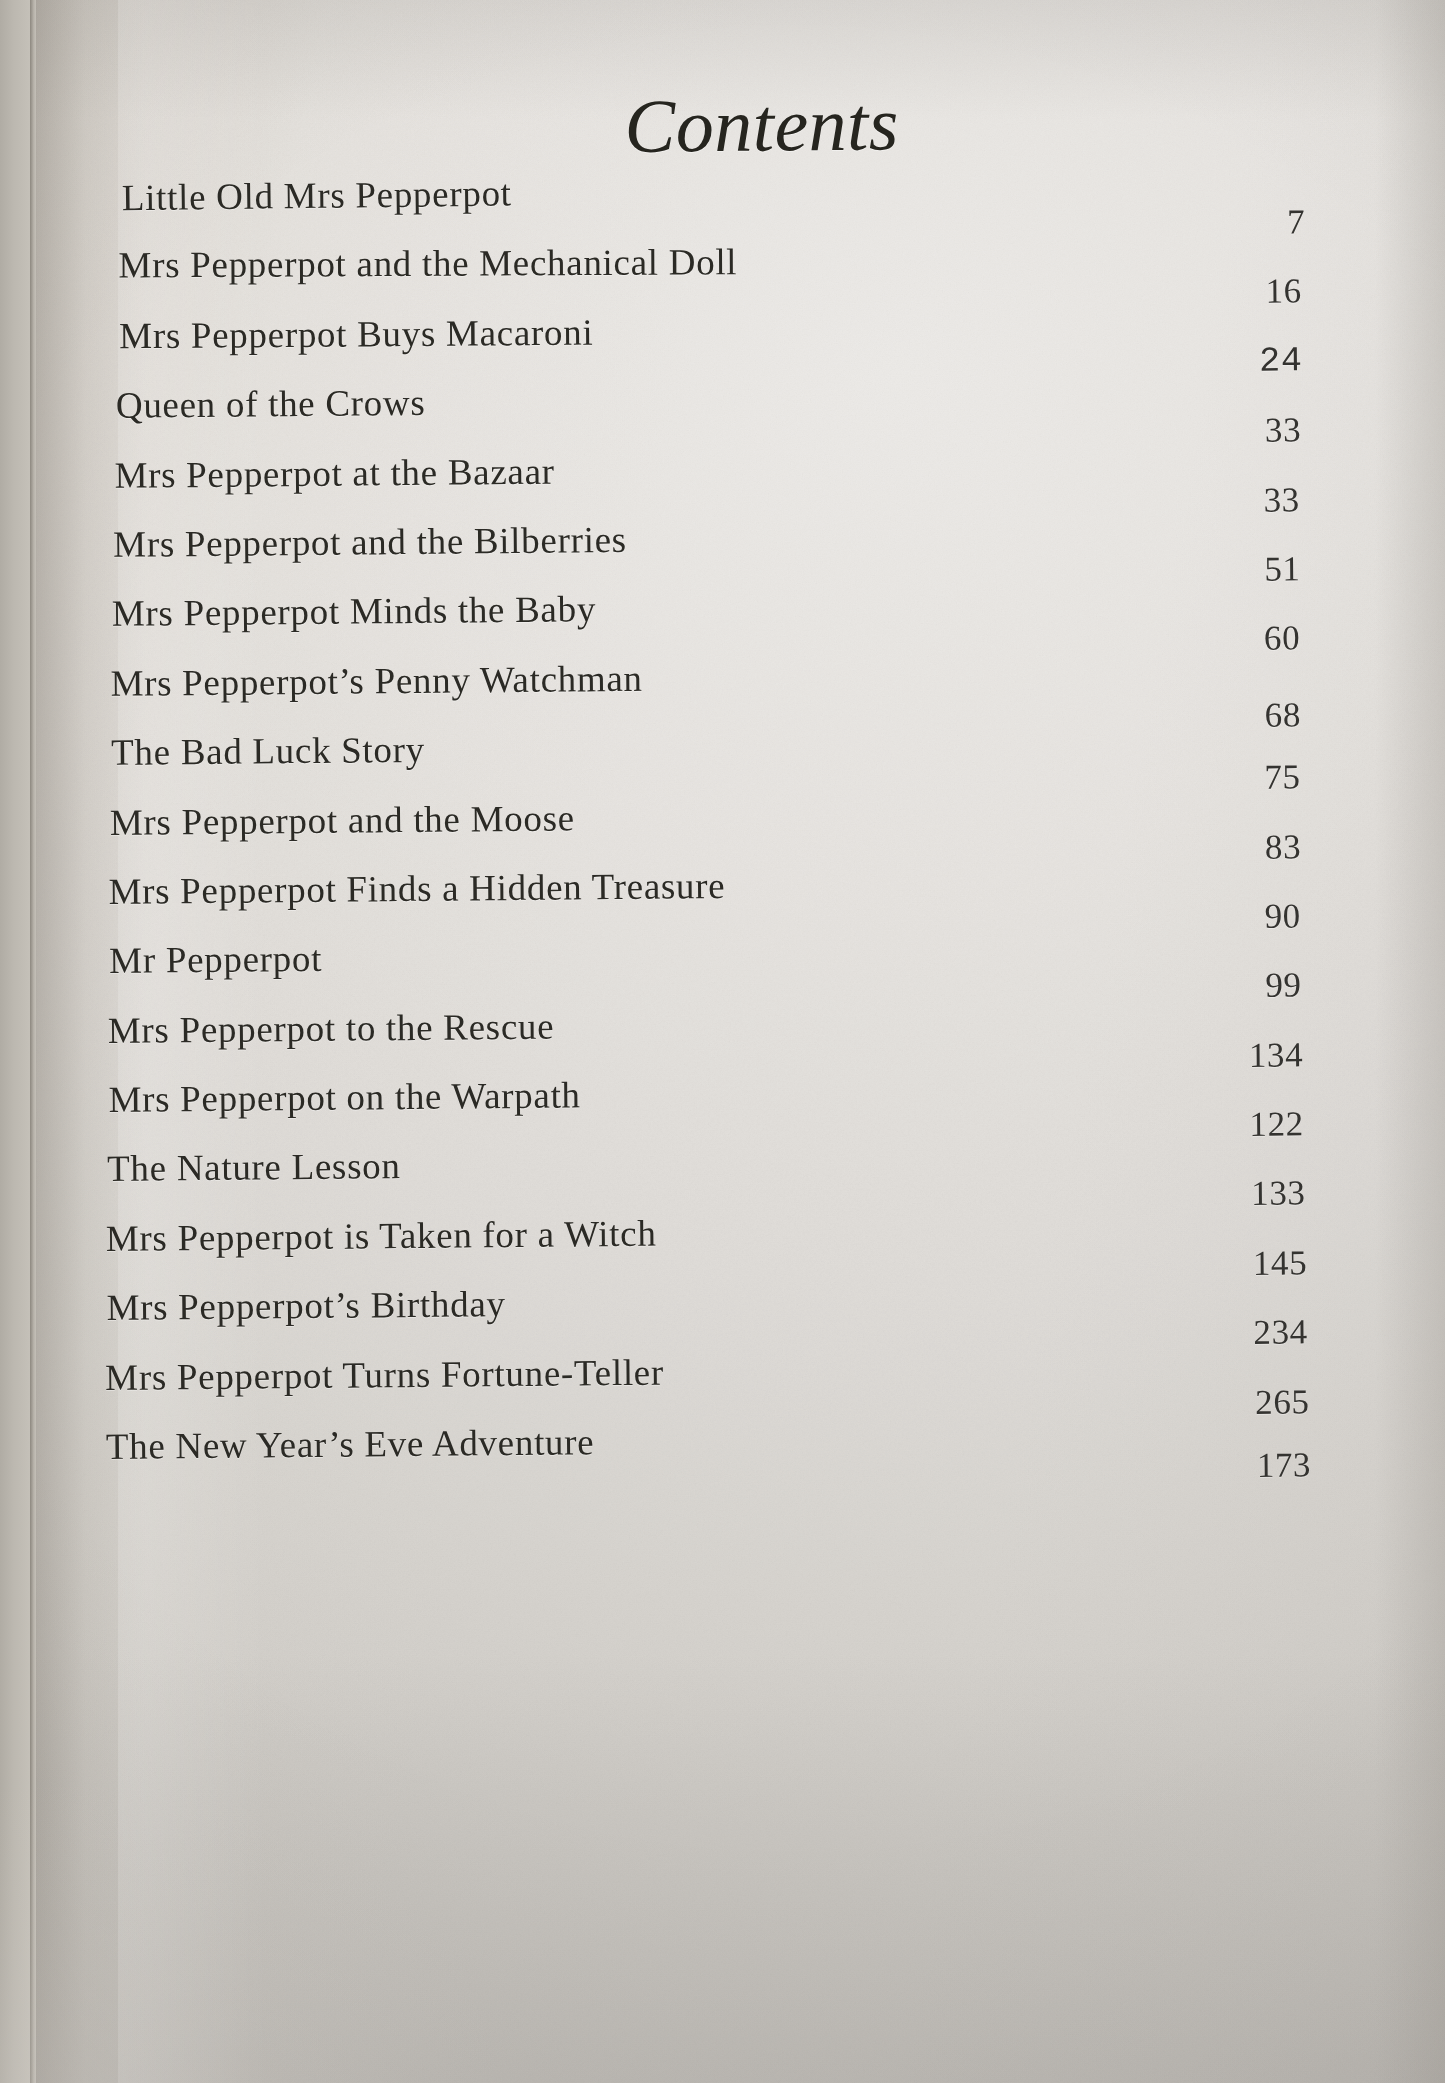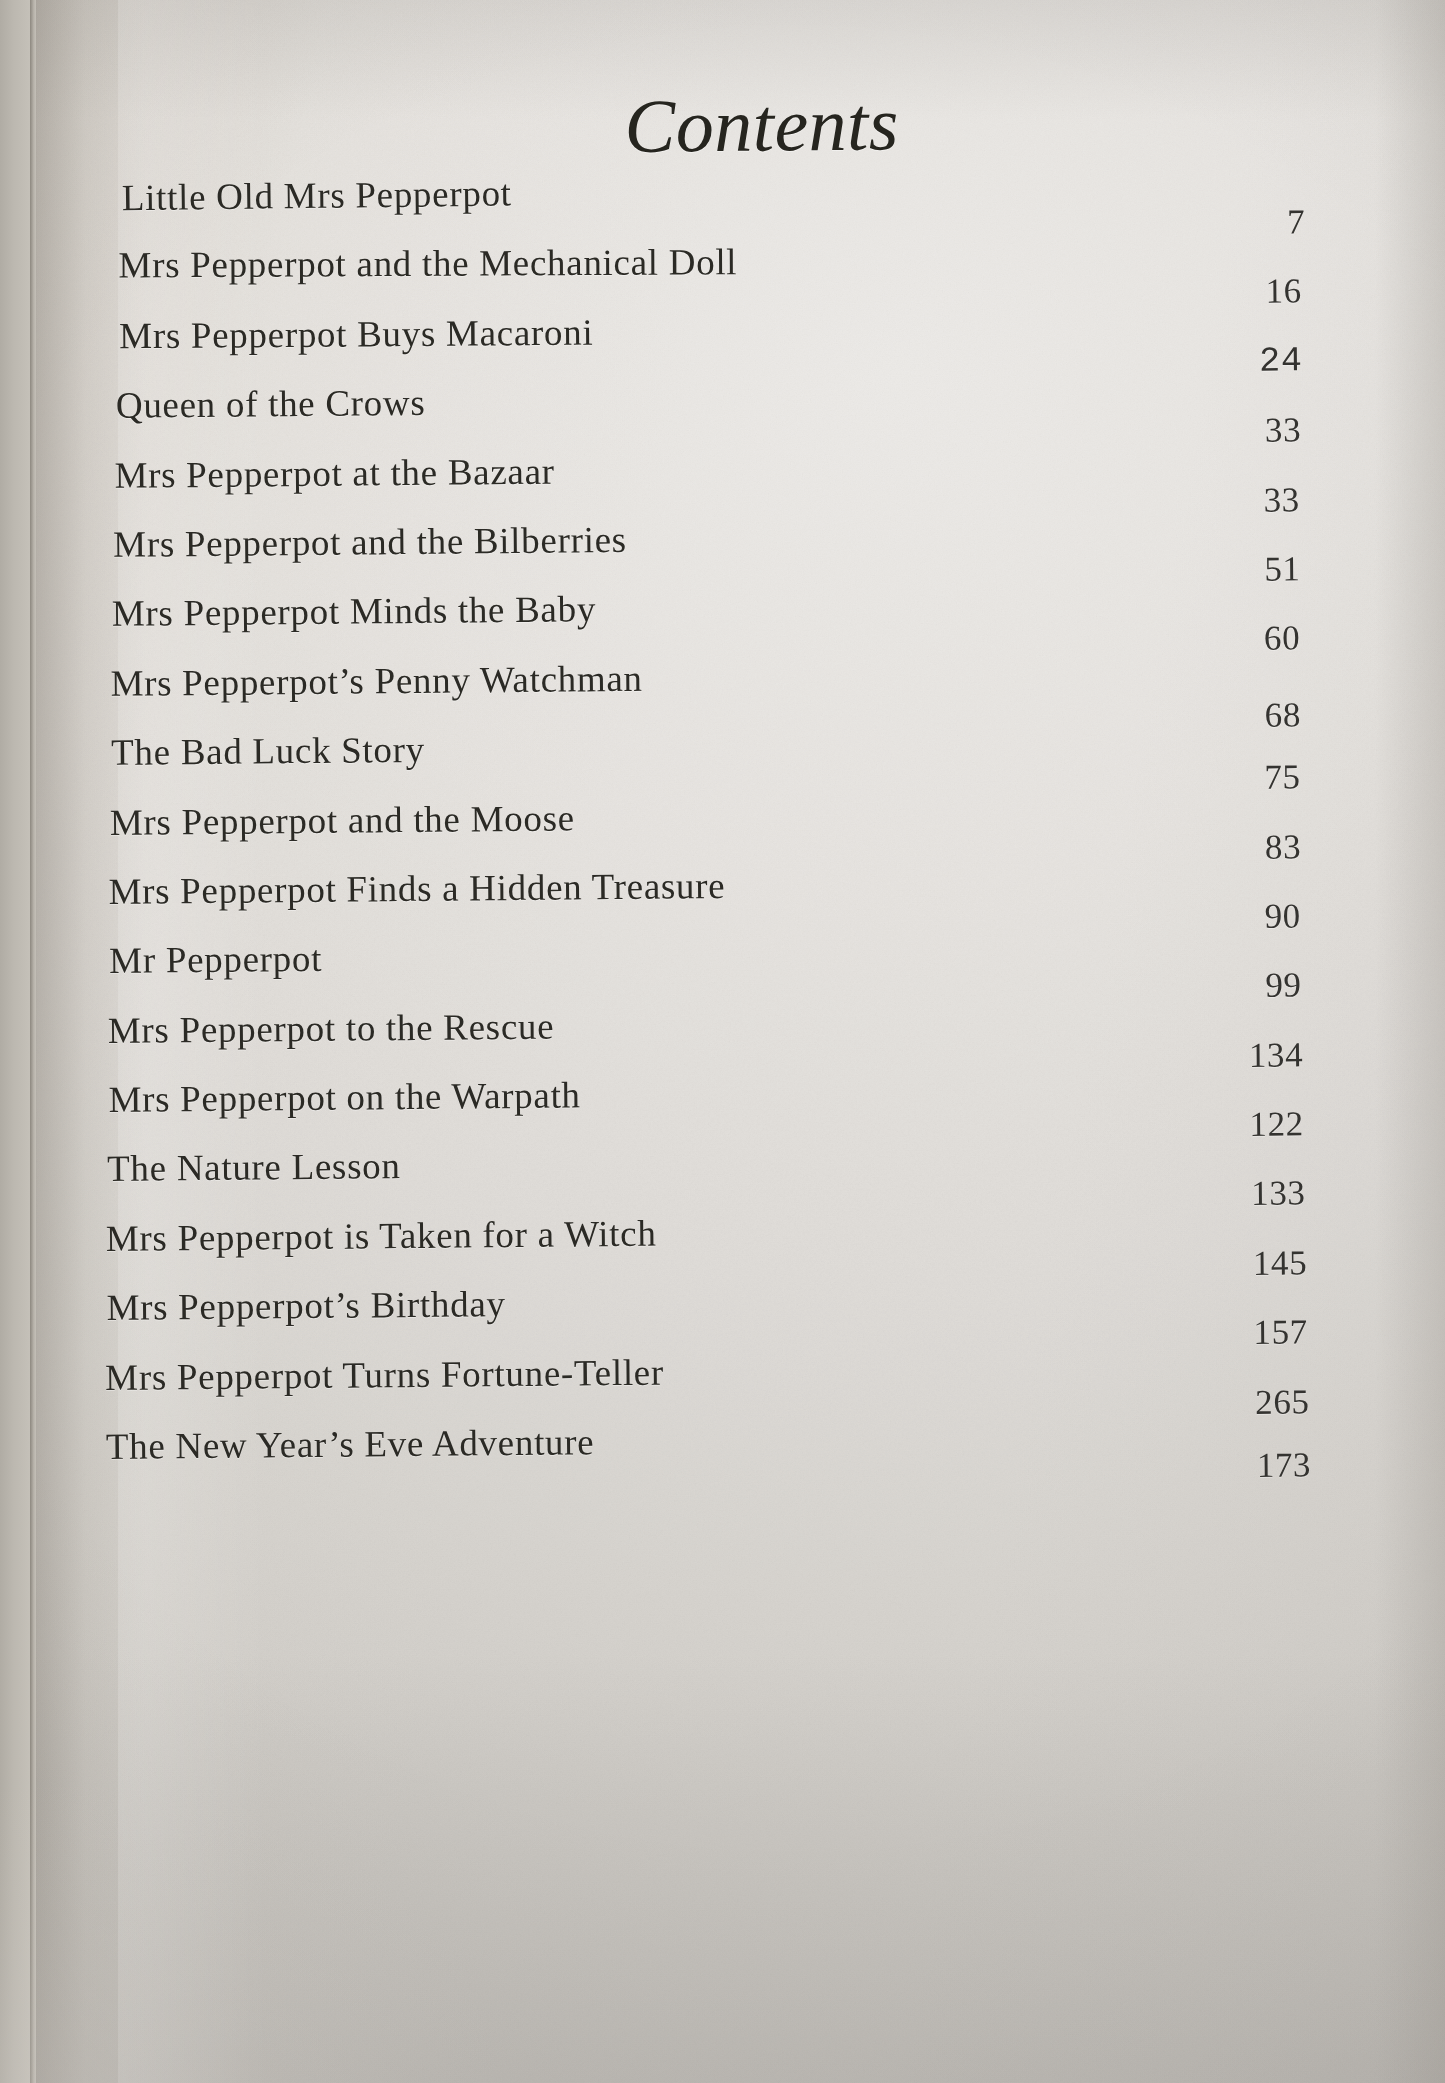--- a/index.html
+++ b/index.html
@@ -265,21 +265,21 @@
         <div class="toc-row">
           <span class="toc-label">The Nature Lesson</span>
           <span class="toc-page">133</span>
         </div>
         <div class="toc-row">
           <span class="toc-label">Mrs Pepperpot is Taken for a Witch</span>
           <span class="toc-page">145</span>
         </div>
         <div class="toc-row">
           <span class="toc-label">Mrs Pepperpot’s Birthday</span>
-          <span class="toc-page">157</span>
+          <span class="toc-page">234</span>
         </div>
         <div class="toc-row">
           <span class="toc-label">Mrs Pepperpot Turns Fortune-Teller</span>
           <span class="toc-page">265</span>
         </div>
         <div class="toc-row">
           <span class="toc-label">The New Year’s Eve Adventure</span>
           <span class="toc-page">173</span>
         </div>
       </div>

